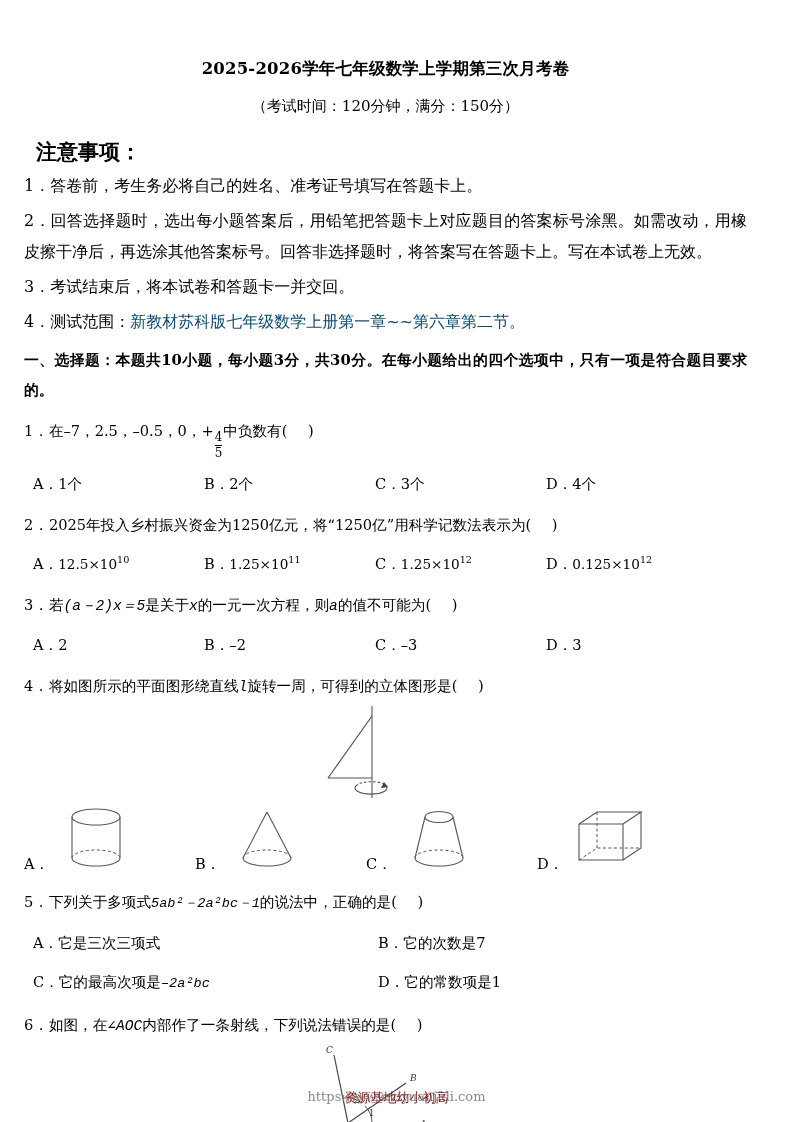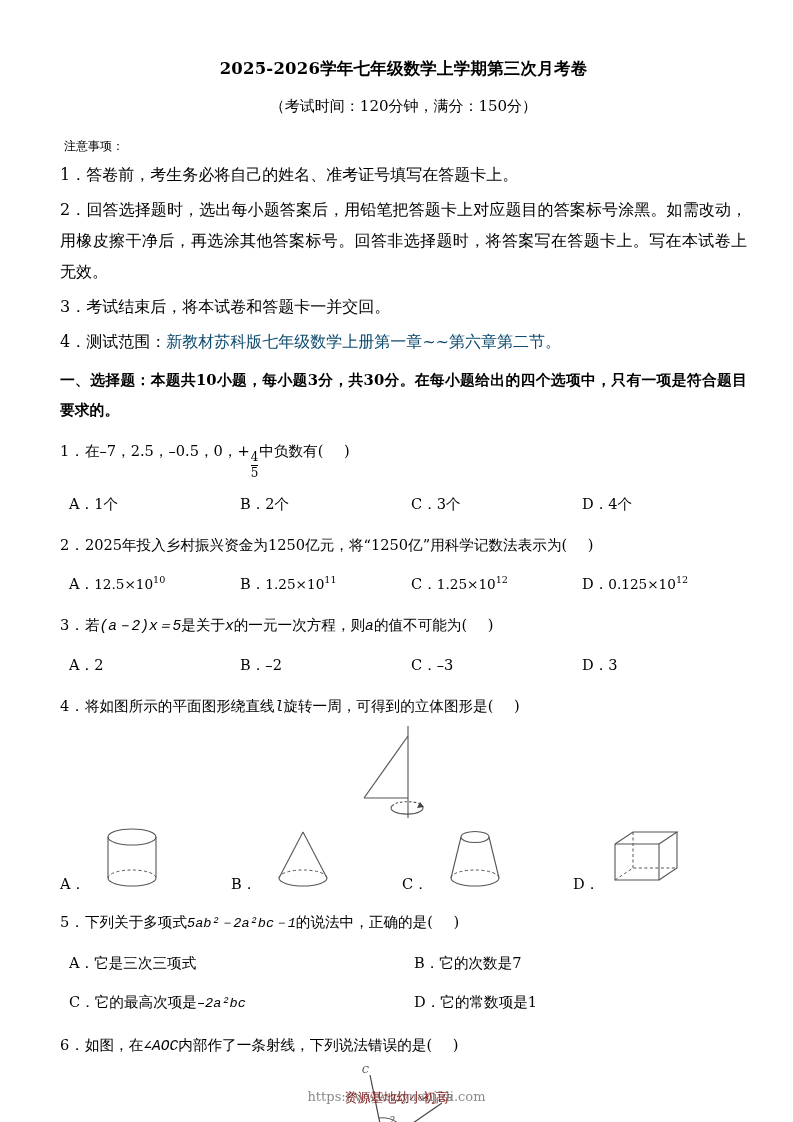--- a/index.html
+++ b/index.html
@@ -5,39 +5,39 @@
   * { box-sizing: border-box; }
   html, body { margin: 0; padding: 0; }
   body {
     width: 793px; height: 1122px;
     background: #ffffff;
     font-family: "DejaVu Serif", "Liberation Serif", serif;
     color: #000000;
     position: relative;
     overflow: hidden;
   }
-  .page { padding: 44px 46px 0 60px; position: relative; height: 100%; }
+  .page { padding: 44px 46px 0 24px; position: relative; height: 100%; }
 
   .doc-title {
     text-align: center;
     font-size: 16.5px;
     font-weight: bold;
     letter-spacing: 0.2px;
     margin: 14px 0 0 0;
   }
   .doc-subtitle {
     text-align: center;
     font-size: 15px;
     margin: 17px 0 0 0;
   }
 
   .notice-head {
-    font-size: 12px;
-    font-weight: normal;
-    margin: 22px 0 0 4px;
+    font-size: 21px;
+    font-weight: bold;
+    margin: 22px 0 0 12px;
   }
   .notice-item {
     font-size: 16px;
     line-height: 31px;
     margin: 4px 0 0 0;
     text-align: justify;
   }
   .red { color: #0c4a6e; }
 
   .section-head {

